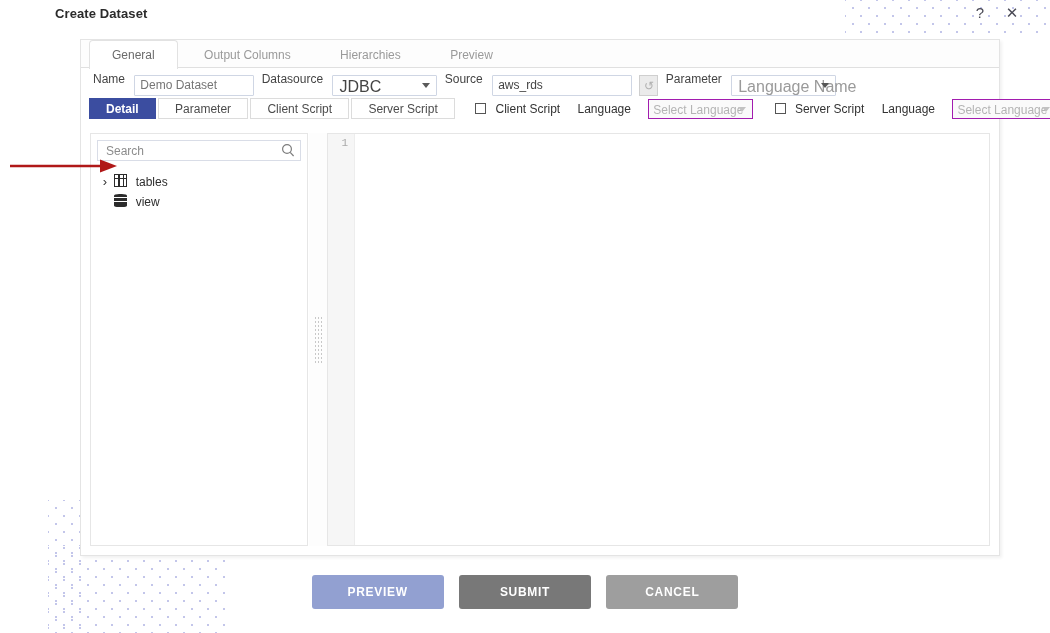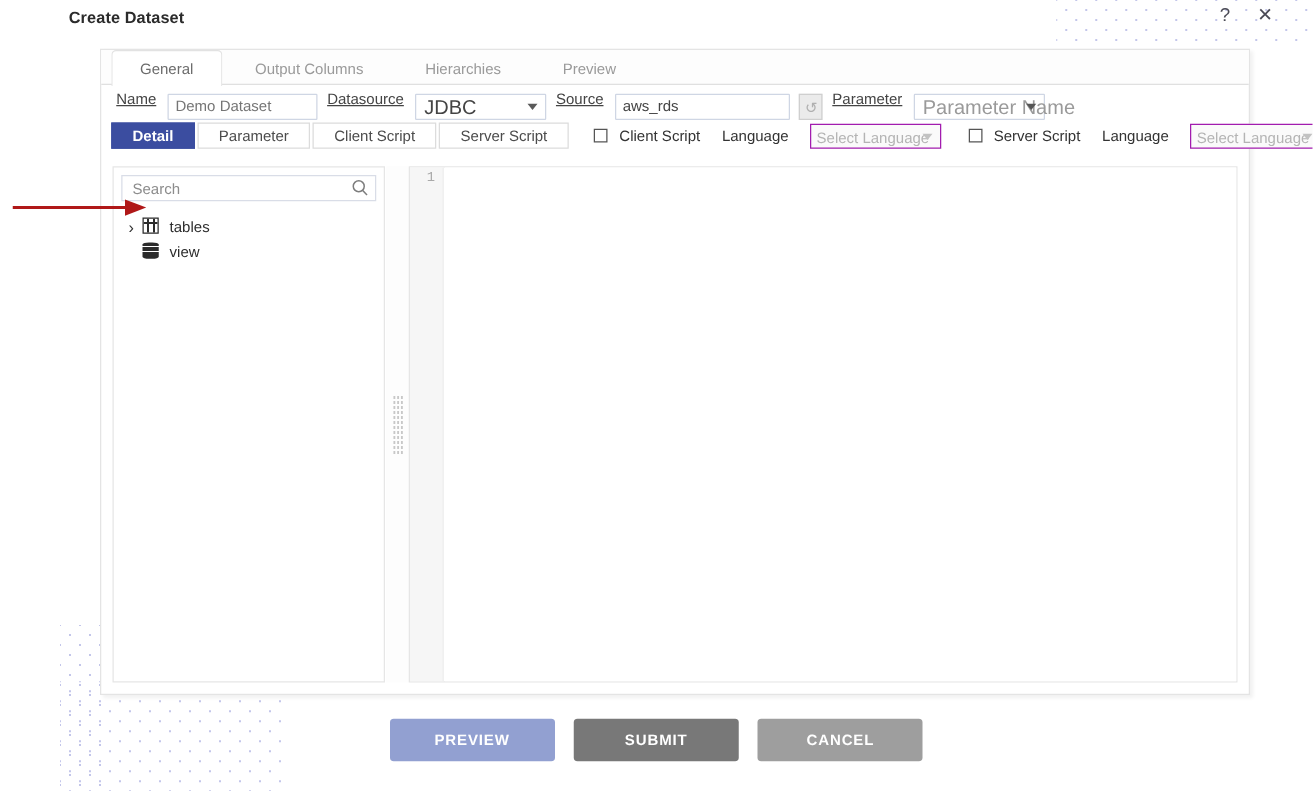--- a/index.html
+++ b/index.html
@@ -111,21 +111,20 @@
     padding: 4px 0 0 8px;
     box-sizing: border-box;
     white-space: nowrap;
   }
   .fld-label {
     display: inline-block;
     font-size: 12px;
     color: #444;
     vertical-align: middle;
     margin: 0 6px 12px 4px;
-    text-decoration: underline;
   }
   .txt-input {
     display: inline-block;
     vertical-align: middle;
     height: 21px;
     line-height: 21px;
     border: 1px solid #cfd6e4;
     background: #fff;
     font-size: 12px;
     color: #9a9a9a;
@@ -486,21 +485,21 @@
     <span class="fld-label">Datasource</span>
     <span class="sel" id="datasource-select">
       <span>JDBC</span>
       <span class="caret"></span>
     </span>
     <span class="fld-label">Source</span>
     <input class="txt-input" id="source-input" type="text" value="aws_rds" style="">
     <span id="refresh-button">↺</span>
     <span class="fld-label">Parameter</span>
     <span class="sel" id="parameter-select">
-      <span>Parameter Name</span>
+      <span>Language Name</span>
       <span class="caret"></span>
     </span>
   </div>
 
   <div id="subtab-row">
     <span class="subtab active">Detail</span>
     <span class="subtab">Parameter</span>
     <span class="subtab">Client Script</span>
     <span class="subtab">Server Script</span>
 

